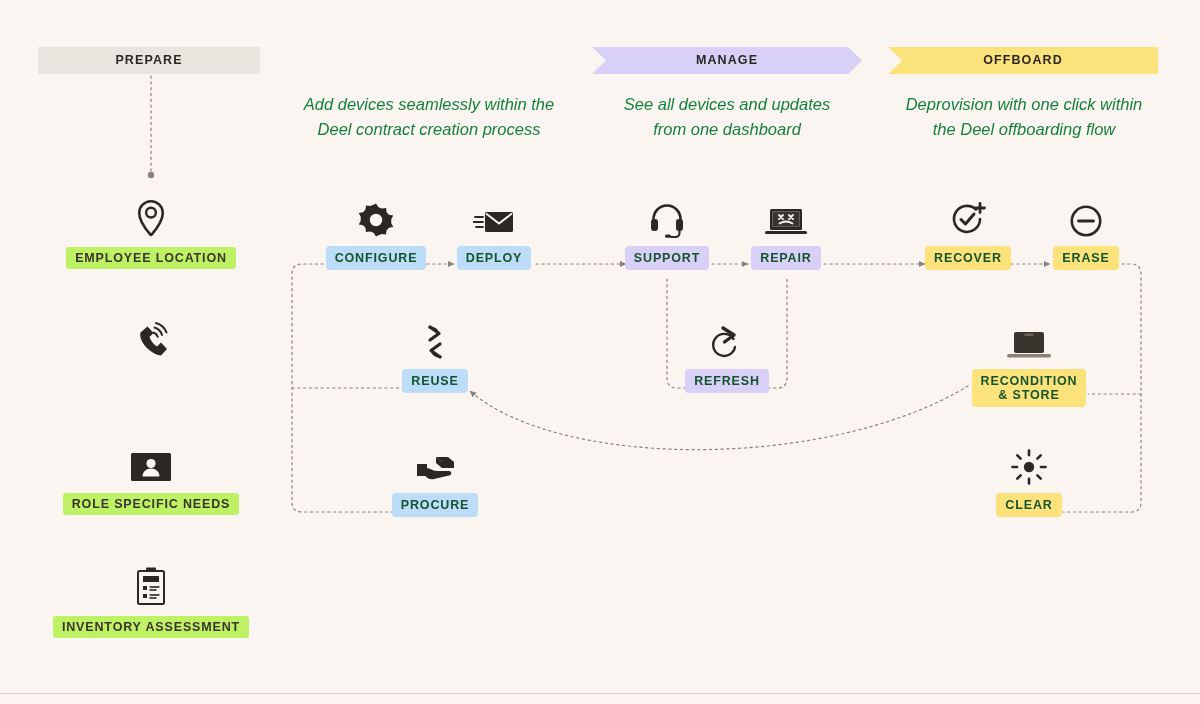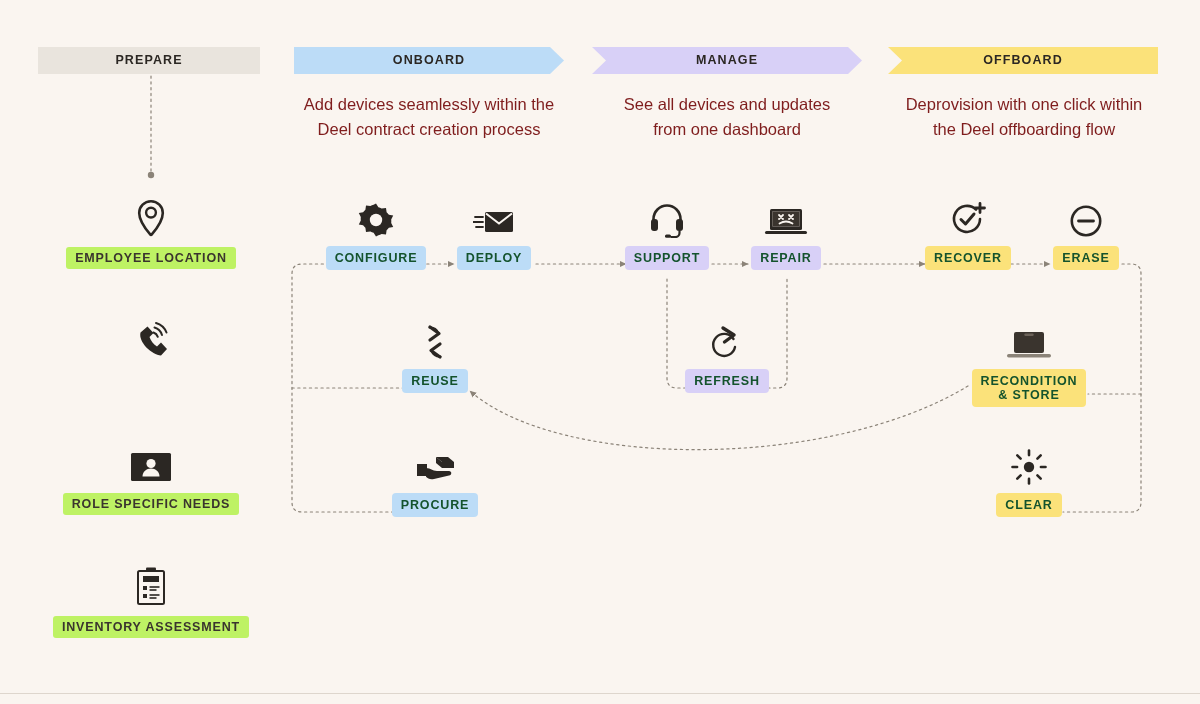--- a/index.html
+++ b/index.html
@@ -45,21 +45,21 @@
     padding:5px 9px;border-radius:4px;color:#14532d;
     line-height:14px;white-space:pre-line;
   }
   .pill.blue{background:#bcdcf7;}
   .pill.purple{background:#d8d0f7;}
   .pill.yellow{background:#fbe27a;}
 
   
   .desc{
     position:absolute;text-align:center;
-    font-size:16.5px;line-height:25px;color:#7f1d1d;
+    font-size:16.5px;line-height:25px;color:#15803d;font-style:italic;
   }
   svg.flow{position:absolute;left:0;top:0;width:1200px;height:704px;pointer-events:none;}
   .ico svg{display:block;}
 </style>
 </head>
 <body>
 
 <div id="stage">
 
   <svg class="flow" viewBox="0 0 1200 704">
@@ -92,26 +92,20 @@
     <circle cx="151" cy="175" r="3.2" fill="#8b8378"></circle>
   </svg>
 
   <div class="banner" style="left:38px;top:47px;width:222px;">
     <svg class="b-shape" viewBox="0 0 222 27" preserveAspectRatio="none">
       <rect x="0" y="0" width="222" height="27" fill="#e9e4dd"></rect>
     </svg>
     <span class="b-label">PREPARE</span>
   </div>
 
-  <div class="banner" style="left:294px;top:47px;width:270px;">
-    <svg class="b-shape" viewBox="0 0 270 27" preserveAspectRatio="none">
-      <path d="M0,0 L256,0 L270,13.5 L256,27 L0,27 Z" fill="#bcdcf7"></path>
-    </svg>
-    <span class="b-label">ONBOARD</span>
-  </div>
 
   <div class="banner" style="left:888px;top:47px;width:270px;">
     <svg class="b-shape" viewBox="0 0 270 27" preserveAspectRatio="none">
       <path d="M0,0 L270,0 L270,27 L0,27 L14,13.5 Z" fill="#fbe27a"></path>
     </svg>
     <span class="b-label">OFFBOARD</span>
   </div>
 
   <div class="banner" style="left:592px;top:47px;width:270px;">
     <svg class="b-shape" viewBox="0 0 270 27" preserveAspectRatio="none">

